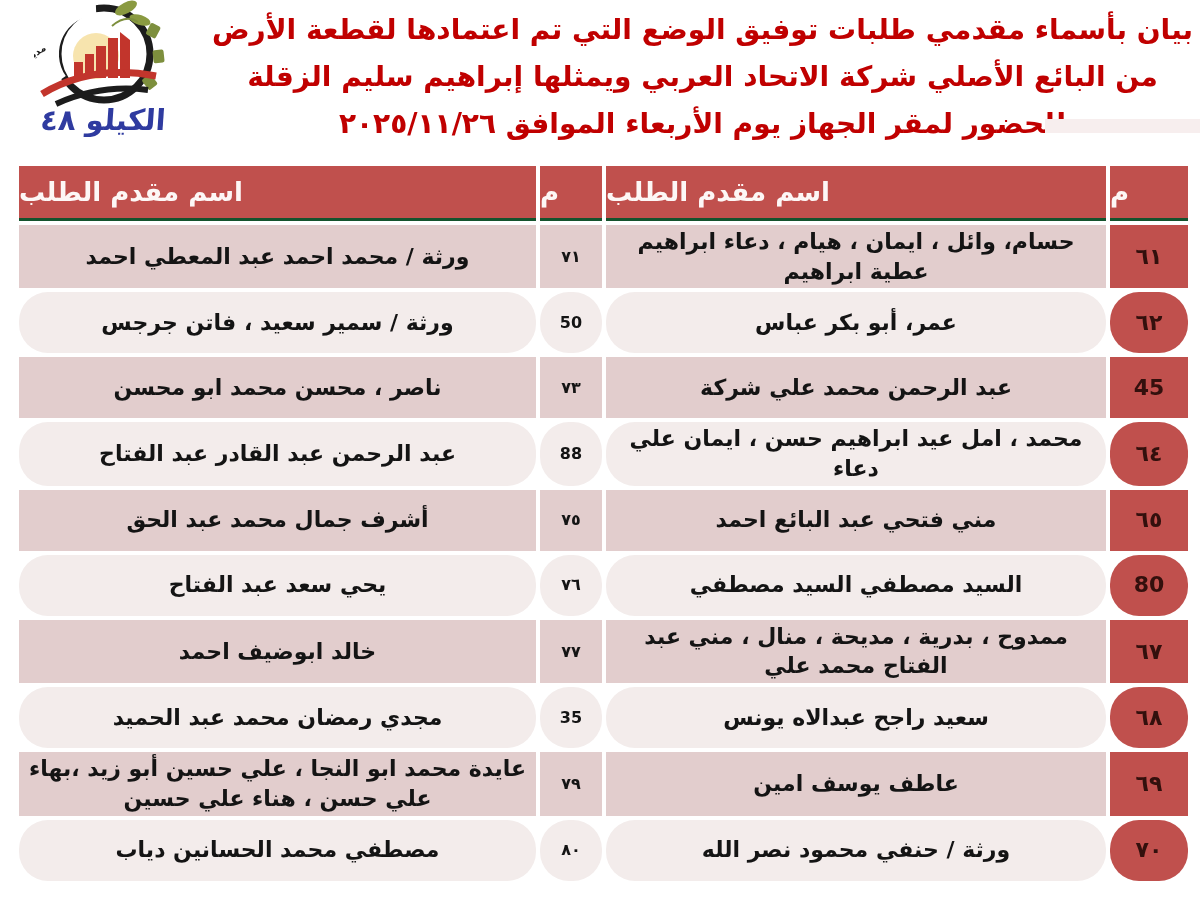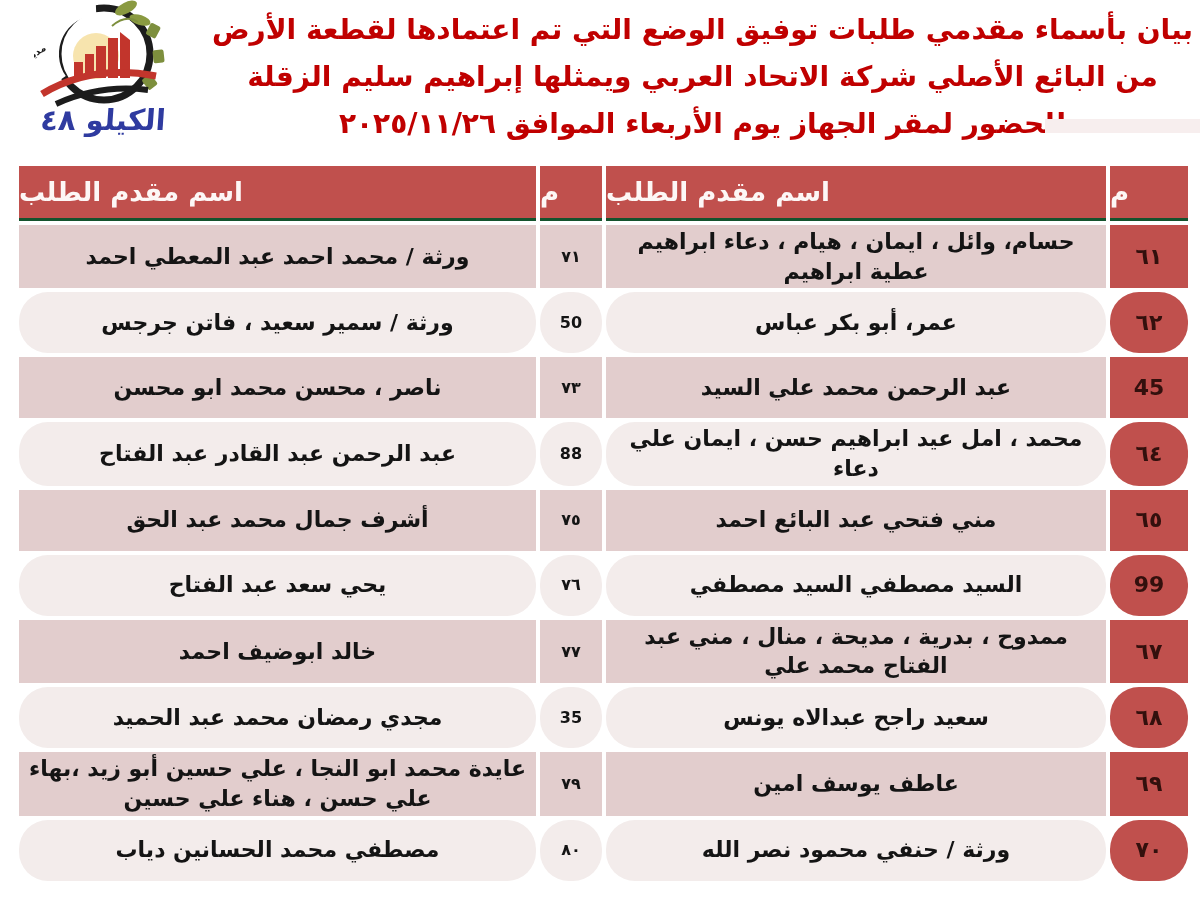--- a/index.html
+++ b/index.html
@@ -120,38 +120,38 @@
         <td class="name-cell">ورثة / محمد احمد عبد المعطي احمد</td>
       </tr>
       <tr class="even">
         <td class="num-strong">٦٢</td>
         <td class="name-cell">عمر، أبو بكر عباس</td>
         <td class="num-mid">50</td>
         <td class="name-cell">ورثة / سمير سعيد ، فاتن جرجس</td>
       </tr>
       <tr class="odd">
         <td class="num-strong">45</td>
-        <td class="name-cell">عبد الرحمن محمد علي السيد</td>
+        <td class="name-cell">عبد الرحمن محمد علي شركة</td>
         <td class="num-mid">٧٣</td>
         <td class="name-cell">ناصر ، محسن محمد ابو محسن</td>
       </tr>
       <tr class="even">
         <td class="num-strong">٦٤</td>
         <td class="name-cell">محمد ، امل عيد ابراهيم حسن ، ايمان علي دعاء</td>
         <td class="num-mid">88</td>
         <td class="name-cell">عبد الرحمن عبد القادر عبد الفتاح</td>
       </tr>
       <tr class="odd">
         <td class="num-strong">٦٥</td>
         <td class="name-cell">مني فتحي عبد البائع احمد</td>
         <td class="num-mid">٧٥</td>
         <td class="name-cell">أشرف جمال محمد عبد الحق</td>
       </tr>
       <tr class="even">
-        <td class="num-strong">99</td>
+        <td class="num-strong">80</td>
         <td class="name-cell">السيد مصطفي السيد مصطفي</td>
         <td class="num-mid">٧٦</td>
         <td class="name-cell">يحي سعد عبد الفتاح</td>
       </tr>
       <tr class="odd">
         <td class="num-strong">٦٧</td>
         <td class="name-cell">ممدوح ، بدرية ، مديحة ، منال ، مني عبد الفتاح محمد علي</td>
         <td class="num-mid">٧٧</td>
         <td class="name-cell">خالد ابوضيف احمد</td>
       </tr>

